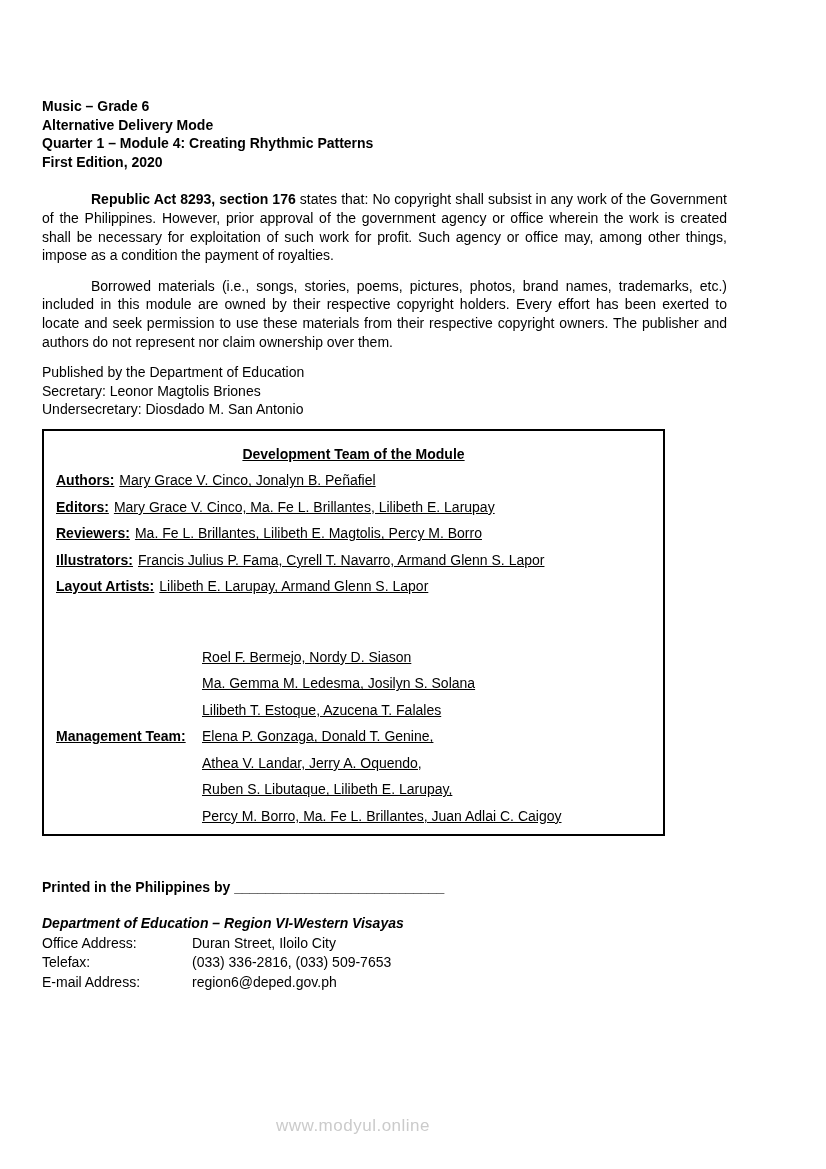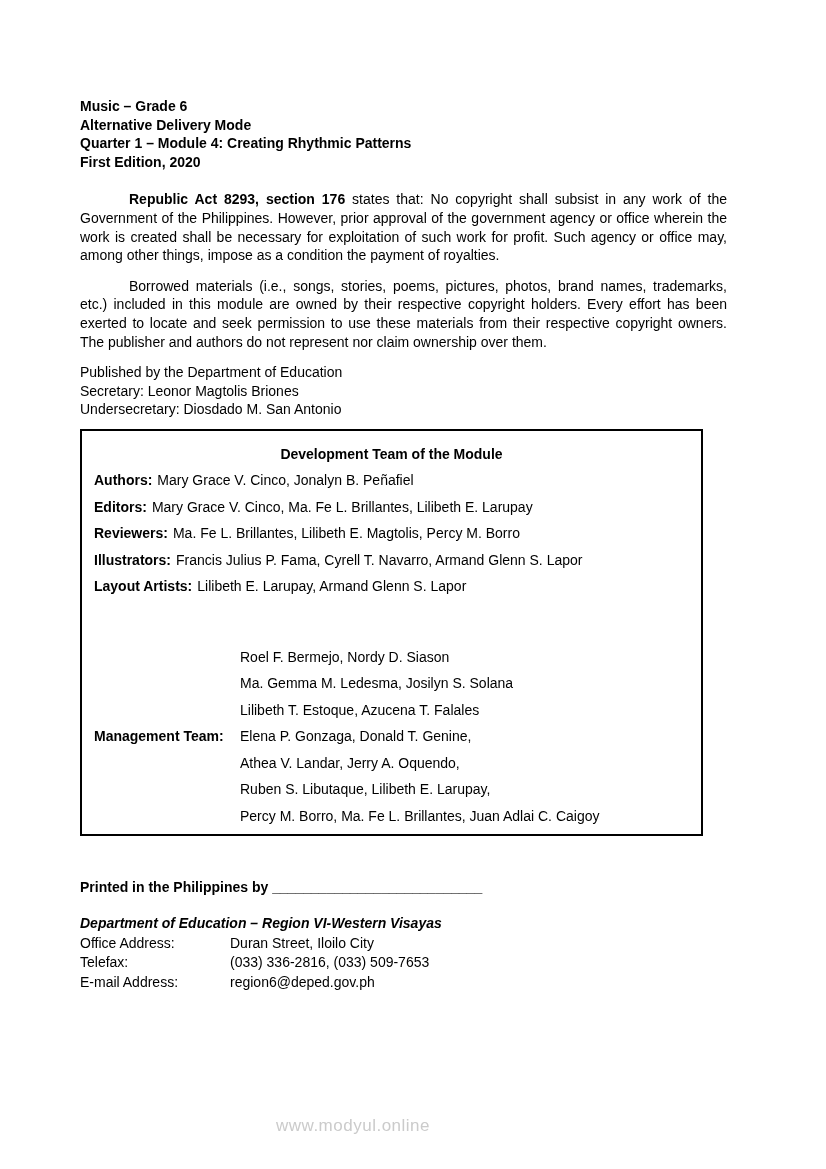--- a/index.html
+++ b/index.html
@@ -11,21 +11,21 @@
     font-family: "Liberation Sans", sans-serif;
     font-size: 14px;
     color: #000000;
     overflow: hidden;
   }
   .page {
     position: absolute;
     top: 0; left: 0;
     width: 826px;
     height: 1169px;
-    padding: 97px 99px 0 80px;
+    padding: 97px 99px 0 42px;
   }
   .hdr p {
     font-weight: bold;
     line-height: 18.6px;
     white-space: nowrap;
   }
   .para {
     line-height: 18.6px;
     text-align: justify;
     text-indent: 49px;
@@ -33,20 +33,21 @@
   .para1 { margin-top: 19px; }
   .para2 { margin-top: 12px; }
   .para b { font-weight: bold; }
   .pubblock { margin-top: 12px; }
   .pubblock p { line-height: 18.6px; }
   .devbox {
     margin-top: 10px;
     width: 623px;
     border: 2px solid #000000;
     padding: 10px 12px 5px 12px;
+    text-decoration: underline;
   }
   .devbox .boxtitle {
     text-align: center;
     font-weight: bold;
     line-height: 26.5px;
   }
   .devrow { line-height: 26.5px; }
   .devrow .lbl { font-weight: bold; margin-right: 5px; }
   .mgmtrow { display: flex; align-items: center; margin-top: 44px; }
   .mgmtrow .lbl {

